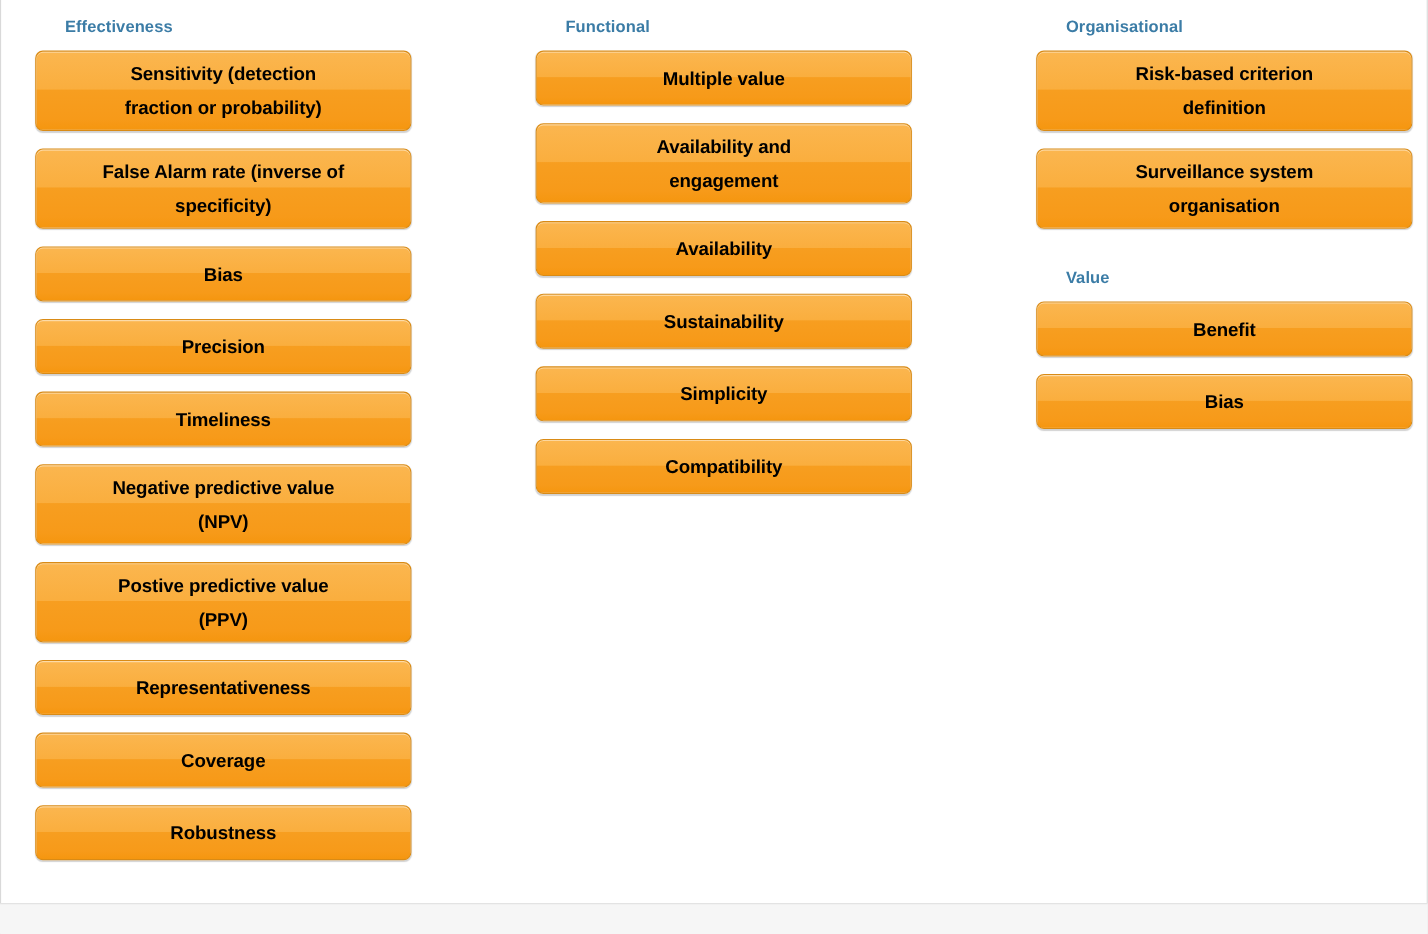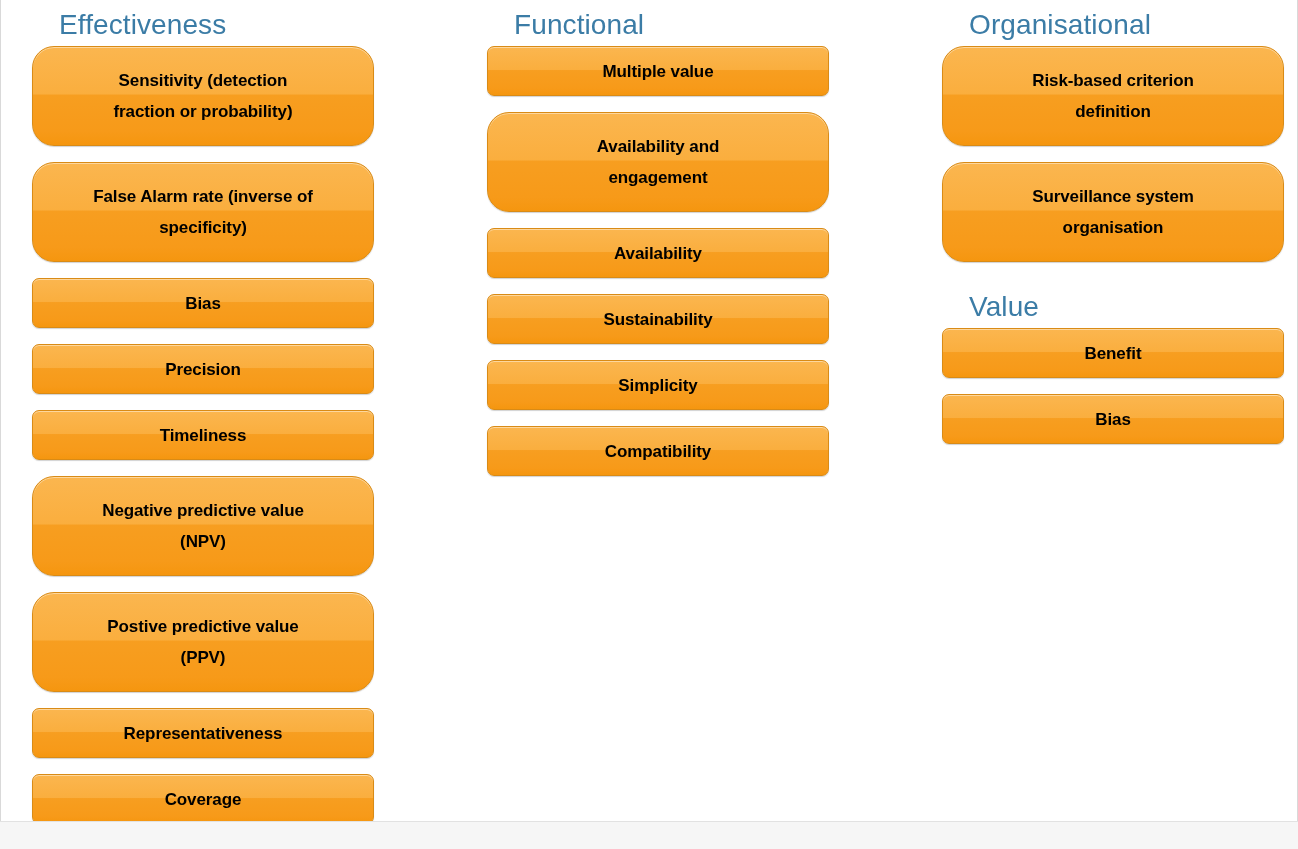--- a/index.html
+++ b/index.html
@@ -55,22 +55,22 @@
     flex: 0 0 342px;
     display: flex;
     flex-direction: column;
   }
   .col-1 { margin-left: 32px; }
   .col-2 { margin-left: 113px; }
   .col-3 { margin-left: 113px; }
 
   .group-heading {
     color: #3b7ca6;
-    font-size: 28px;
-    font-weight: normal;
+    font-size: 15px;
+    font-weight: bold;
     letter-spacing: 0.1px;
     padding-left: 27px;
     margin: 0 0 9px 0;
     line-height: 25px;
     white-space: nowrap;
   }
   .group-heading.subsequent {
     margin-top: 16px;
   }
 
@@ -107,21 +107,21 @@
     box-shadow:
       inset 0 1px 0 rgba(255, 255, 255, 0.45),
       0 1px 1px rgba(0, 0, 0, 0.18);
     display: flex;
     align-items: center;
     justify-content: center;
     text-align: center;
     padding: 0 14px;
   }
   .attr-box.one-line  { height: 50px; }
-  .attr-box.two-line  { height: 100px; border-radius: 22px; }
+  .attr-box.two-line  { height: 73px; }
 
   .attr-label {
     color: #000000;
     font-size: 17px;
     font-weight: bold;
     line-height: 31px;
     letter-spacing: -0.1px;
     white-space: pre-line;
   }
 </style>

